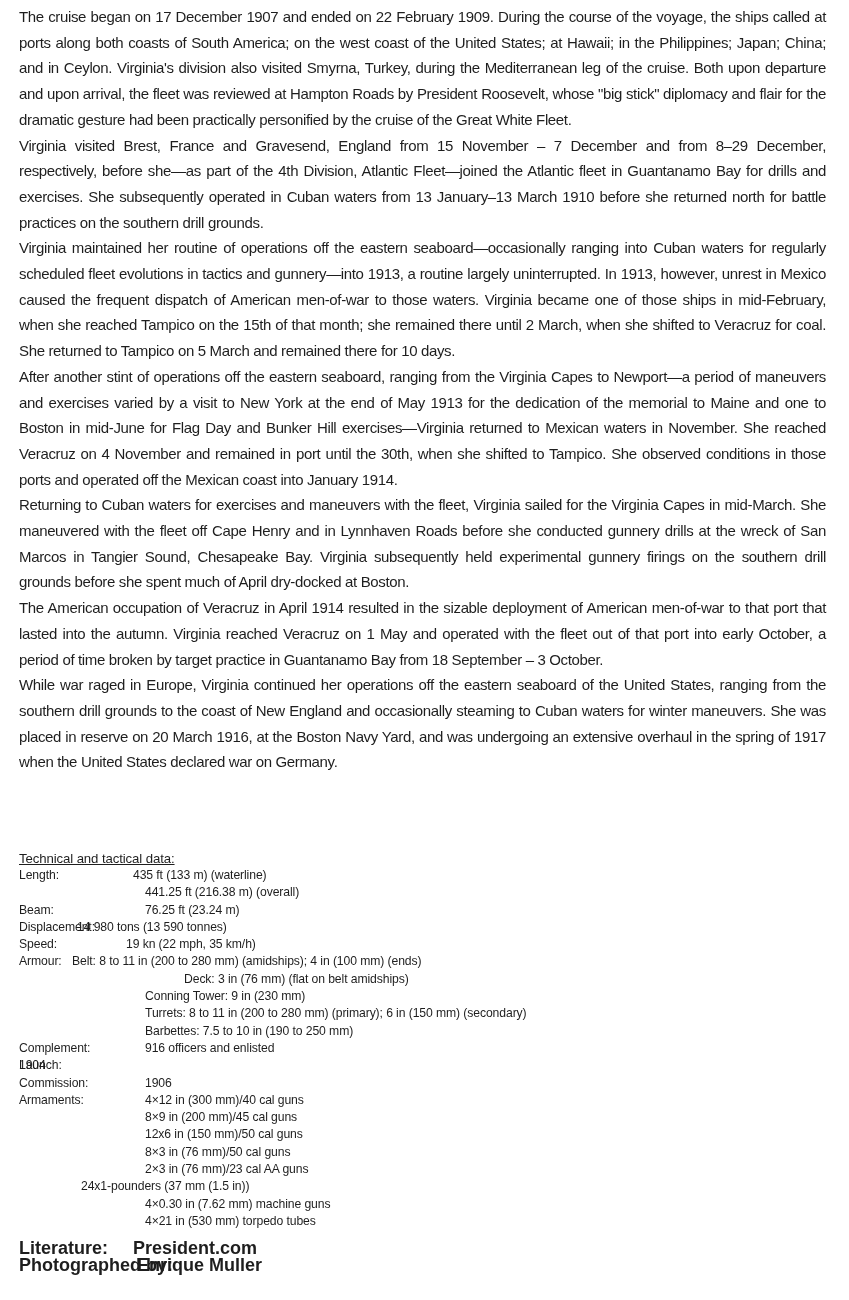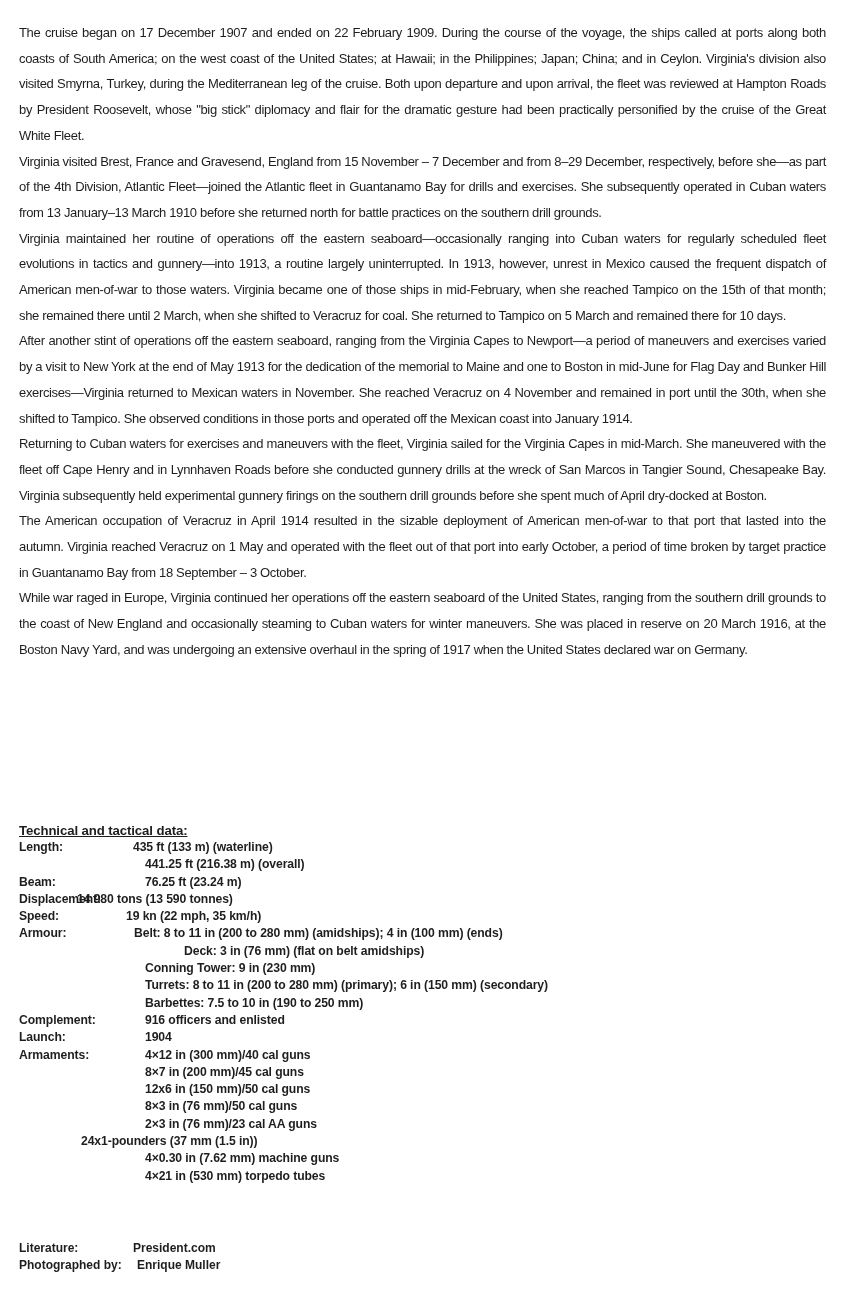--- a/index.html
+++ b/index.html
@@ -3,37 +3,37 @@
 <meta charset="utf-8">
 <style>
   html, body { margin: 0; padding: 0; background: #ffffff; }
   body {
     width: 849px; height: 1300px; overflow: hidden;
     font-family: "Liberation Sans", "DejaVu Sans", sans-serif;
     color: #1e1e1e;
   }
   .page { position: relative; width: 849px; height: 1300px; }
   .body-text {
-    position: absolute; left: 19px; top: 20px; width: 807px;
-    font-size: 13px; line-height: 25.7px;
+    position: absolute; left: 19px; top: 4px; width: 807px;
+    font-size: 15px; line-height: 25.7px;
     text-align: justify; letter-spacing: -0.35px; word-spacing: 0px;
   }
   .body-text p { margin: 0; }
   .tech {
-    position: absolute; left: 19px; top: 822px;
-    font-size: 12.2px; font-weight: bold; line-height: 17.3px;
+    position: absolute; left: 19px; top: 850px;
+    font-size: 12.2px; font-weight: normal; line-height: 17.3px;
     letter-spacing: -0.1px;
   }
   .tech-title { text-decoration: underline; font-size: 13.2px; margin-bottom: 0px; line-height: 17px; }
   .row { display: flex; white-space: nowrap; }
   .row .lbl { display: inline-block; width: 0; overflow: visible; white-space: nowrap; }
   .row .val { white-space: nowrap; }
   .credits {
     position: absolute; left: 19px; top: 1240px;
-    font-size: 12px; font-weight: bold; line-height: 17.3px;
+    font-size: 18px; font-weight: bold; line-height: 17.3px;
   }
   .credits .row .val { position: relative; }
 </style>
 </head>
 <body>
 
 <div class="page">
 
   <div class="body-text">
     <p>The cruise began on 17 December 1907 and ended on 22 February 1909. During the course of the voyage, the ships called at ports along both coasts of South America; on the west coast of the United States; at Hawaii; in the Philippines; Japan; China; and in Ceylon. Virginia's division also visited Smyrna, Turkey, during the Mediterranean leg of the cruise. Both upon departure and upon arrival, the fleet was reviewed at Hampton Roads by President Roosevelt, whose "big stick" diplomacy and flair for the dramatic gesture had been practically personified by the cruise of the Great White Fleet.</p>
@@ -63,21 +63,21 @@
         <div class="row">
           <span class="lbl">Displacement:</span>
           <span class="val" style="margin-left: 58px;">14 980 tons (13 590 tonnes)</span>
         </div>
         <div class="row">
           <span class="lbl">Speed:</span>
           <span class="val" style="margin-left: 107px;">19 kn (22 mph, 35 km/h)</span>
         </div>
         <div class="row">
           <span class="lbl">Armour:</span>
-          <span class="val" style="margin-left: 115px;">Belt: 8 to 11 in (200 to 280 mm) (amidships); 4 in (100 mm) (ends)</span>
+          <span class="val" style="margin-left: 53px;">Belt: 8 to 11 in (200 to 280 mm) (amidships); 4 in (100 mm) (ends)</span>
         </div>
         <div class="row">
           <span class="lbl"></span>
           <span class="val" style="margin-left: 126px; padding-left: 39px;">Deck: 3 in (76 mm) (flat on belt amidships)</span>
         </div>
         <div class="row">
           <span class="lbl"></span>
           <span class="val" style="margin-left: 126px;">Conning Tower: 9 in (230 mm)</span>
         </div>
         <div class="row">
@@ -87,29 +87,33 @@
         <div class="row">
           <span class="lbl"></span>
           <span class="val" style="margin-left: 126px;">Barbettes: 7.5 to 10 in (190 to 250 mm)</span>
         </div>
         <div class="row">
           <span class="lbl">Complement:</span>
           <span class="val" style="margin-left: 126px;">916 officers and enlisted</span>
         </div>
         <div class="row">
           <span class="lbl">Launch:</span>
-          <span class="val" style="margin-left: 126px;">1904</span>
+          <span class="val" style="">1904</span>
+        </div>
+        <div class="row">
+          <span class="lbl">Commission:</span>
+          <span class="val" style="margin-left: 126px;">1906</span>
         </div>
         <div class="row">
           <span class="lbl">Armaments:</span>
           <span class="val" style="margin-left: 126px;">4×12 in (300 mm)/40 cal guns</span>
         </div>
         <div class="row">
           <span class="lbl"></span>
-          <span class="val" style="margin-left: 126px;">8×7 in (200 mm)/45 cal guns</span>
+          <span class="val" style="margin-left: 126px;">8×9 in (200 mm)/45 cal guns</span>
         </div>
         <div class="row">
           <span class="lbl"></span>
           <span class="val" style="margin-left: 126px;">12x6 in (150 mm)/50 cal guns</span>
         </div>
         <div class="row">
           <span class="lbl"></span>
           <span class="val" style="margin-left: 126px;">8×3 in (76 mm)/50 cal guns</span>
         </div>
         <div class="row">

